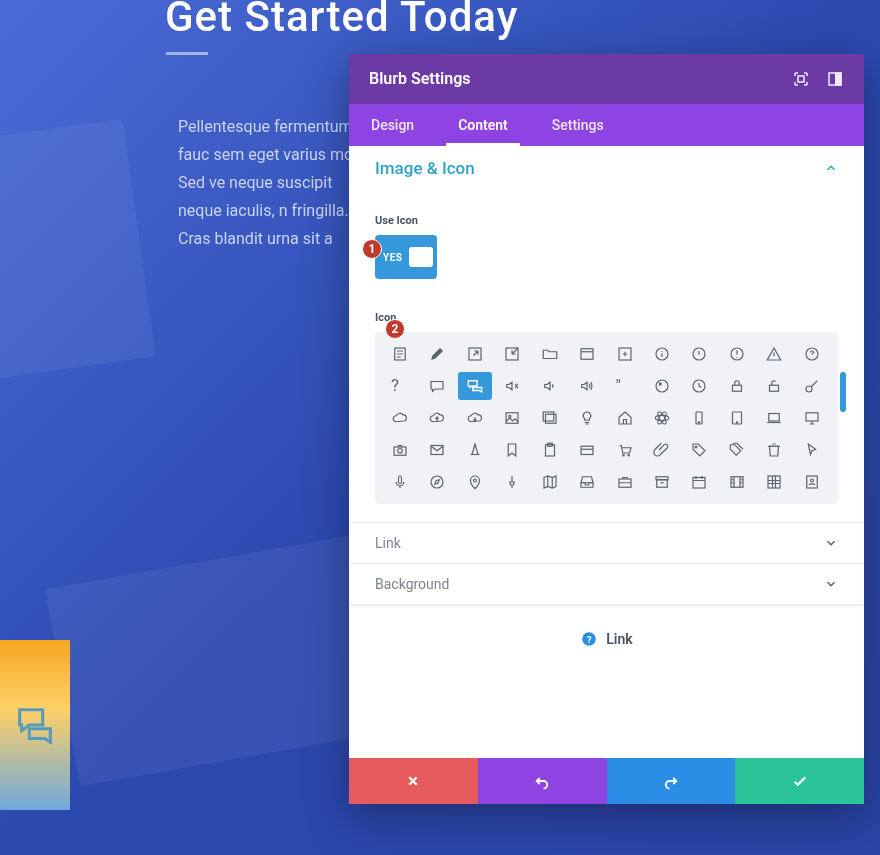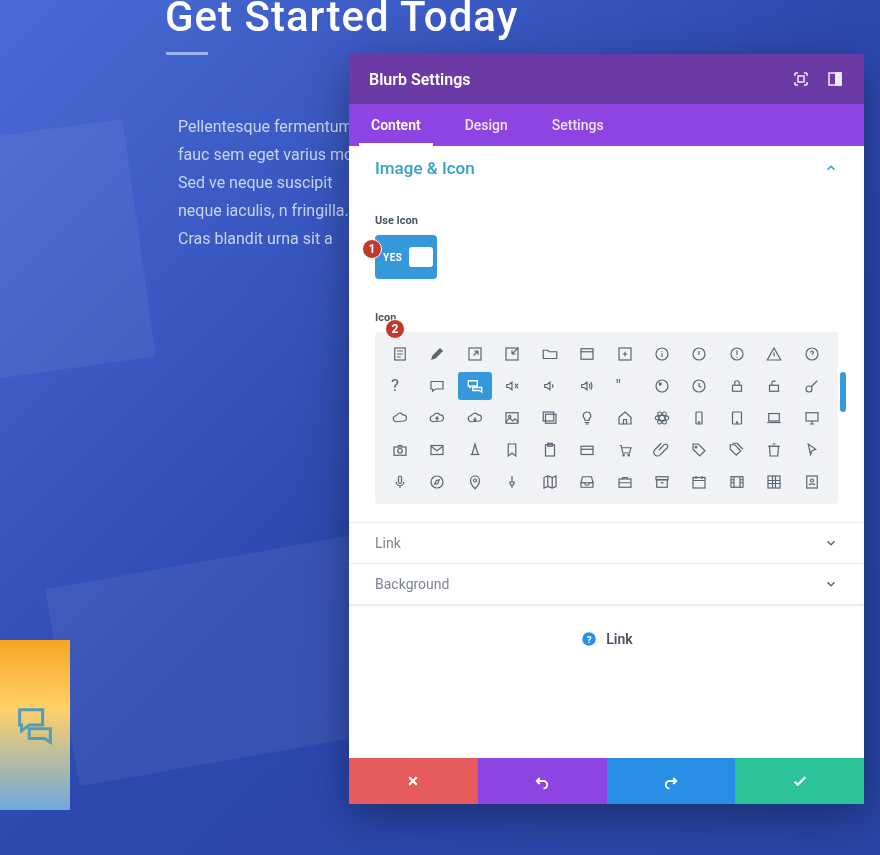--- a/index.html
+++ b/index.html
@@ -33,21 +33,21 @@
 }
 .orange-box svg { width: 46px; height: 46px; }
 
 .modal {
   position: absolute; left: 349px; top: 54px; width: 515px; height: 750px;
   background: #fff; box-shadow: 0 12px 40px rgba(0,0,0,0.35);
   display: flex; flex-direction: column;
 }
 .modal-header {
   background: #6b3aa5; color: #fff; height: 50px;
-  display: flex; align-items: center; padding: 16px 20px;
+  display: flex; align-items: flex-end; padding: 16px 20px;
 }
 .modal-title { font-size: 16px; font-weight: 600; flex: 1; }
 .header-icon { width: 18px; height: 18px; margin-left: 16px; cursor: pointer; opacity: 0.9; }
 
 .tabs {
   background: #8e44e2; display: flex; height: 42px;
 }
 .tab {
   color: #fff; font-size: 14px; font-weight: 600; padding: 0 22px;
   display: flex; align-items: center; cursor: pointer; position: relative;
@@ -152,22 +152,22 @@
         <rect x="8" y="8" width="8" height="8"></rect>
         <path d="M4 4h4M4 4v4M20 4h-4M20 4v4M4 20h4M4 20v-4M20 20h-4M20 20v-4"></path>
       </svg>
     <svg class="header-icon" viewBox="0 0 24 24" fill="none" stroke="#fff" stroke-width="2">
         <rect x="4" y="4" width="16" height="16"></rect>
         <rect x="13" y="4" width="7" height="16" fill="#fff"></rect>
       </svg>
   </div>
 
   <div class="tabs">
+    <div class="tab inactive">Design</div>
     <div class="tab active">Content</div>
-    <div class="tab inactive">Design</div>
     <div class="tab inactive">Settings</div>
   </div>
 
   <div class="panel">
 
     <div class="section-header open">
       <span class="section-title">Image &amp; Icon</span>
       <svg class="chev" viewBox="0 0 24 24" fill="none" stroke="#2ea3c6" stroke-width="2.5">
           <path d="M6 15l6-6 6 6"></path>
         </svg>

